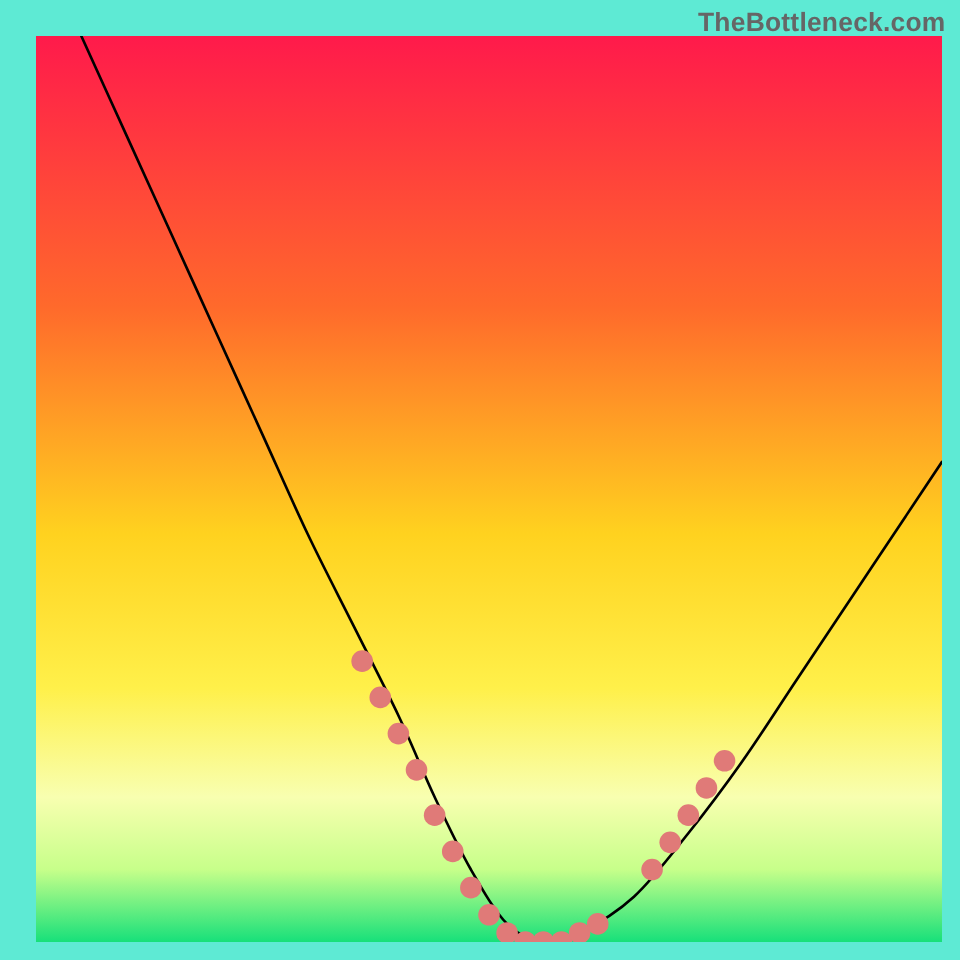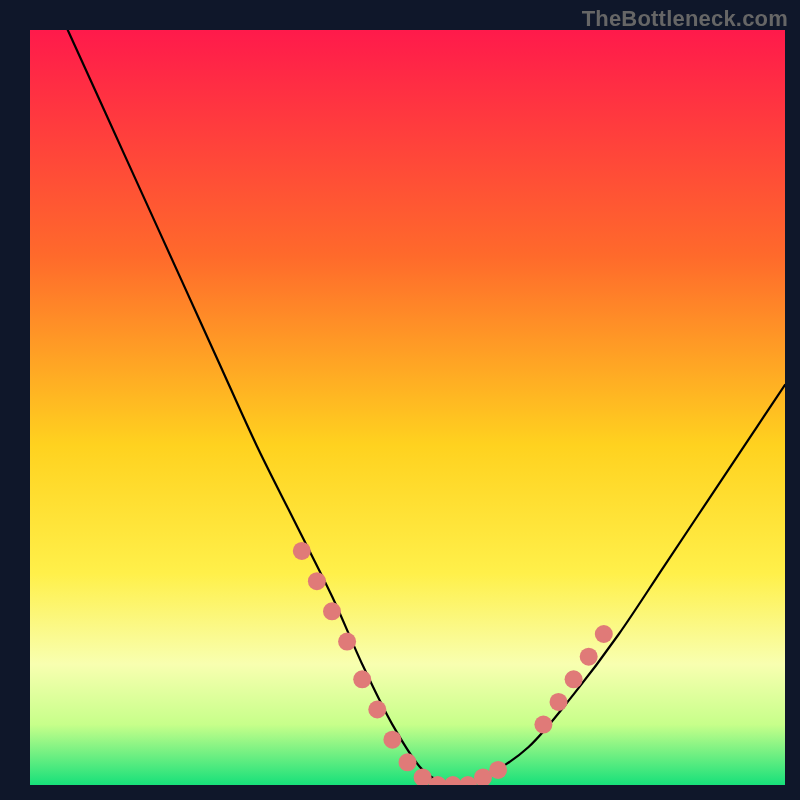--- a/index.html
+++ b/index.html
@@ -8,21 +8,21 @@
     width: 800px;
     height: 800px;
     background: #000;
     overflow: hidden;
     font-family: Arial, Helvetica, sans-serif;
   }
   .stage {
     position: relative;
     width: 800px;
     height: 800px;
-    background: #0f172a;
+    background: #5eead4;
   }
   .watermark {
     position: absolute;
     top: 6px;
     right: 12px;
     color: #666;
     font-size: 22px;
     font-weight: 600;
     letter-spacing: 0.2px;
     z-index: 5;

